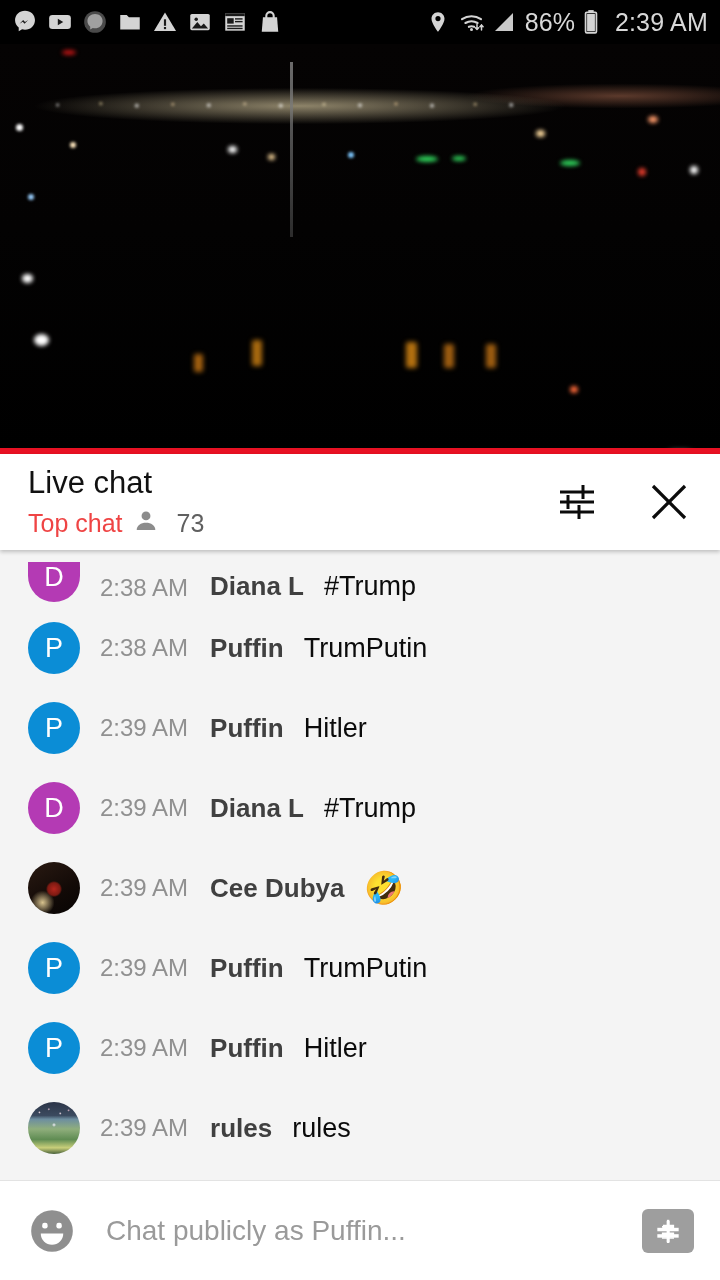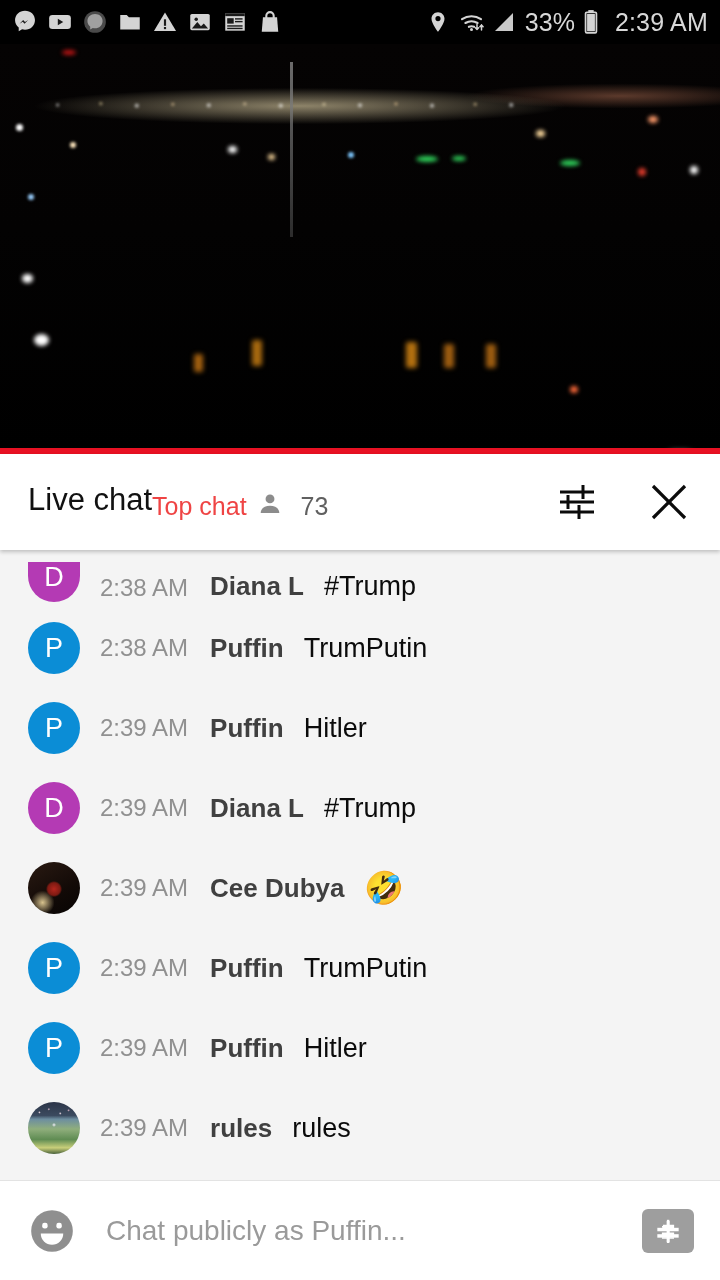--- a/index.html
+++ b/index.html
@@ -65,21 +65,21 @@
   }
   .progress i { display:block; height:6px; width:100%; background:#e81123; }
 
   
   .chat-header {
     position:absolute; top:454px; left:0; width:720px; height:96px;
     background:#fff; display:flex; align-items:center; padding:0 28px;
     z-index:5;
     box-shadow:0 2px 4px rgba(0,0,0,.22);
   }
-  .chat-title-wrap { display:flex; flex-direction:row; justify-content:center; }
+  .chat-title-wrap { display:flex; flex-direction:column; justify-content:center; }
   .chat-title { font-size:31px; color:#111; line-height:1.1; }
   .chat-sub { display:flex; align-items:center; gap:10px; margin-top:8px; }
   .chat-sub-text { font-size:25px; color:#ef4444; }
   .viewers { display:flex; align-items:center; gap:18px; }
   .viewer-count { font-size:25px; color:#606060; }
   .hdr-actions { margin-left:auto; display:flex; align-items:center; gap:46px; }
   .hdr-btn { width:46px; height:46px; display:flex; align-items:center; justify-content:center; }
 
   
   .messages {
@@ -212,21 +212,21 @@
           <path d="M18 14.5v5M18 19.5l-1.6-1.8M18 19.5l1.6-1.8" stroke="#d4d4d4" stroke-width="1.5" fill="none" stroke-linecap="round"></path>
           <path d="M22.5 20v-5M22.5 15l-1.6 1.8M22.5 15l1.6 1.8" stroke="#d4d4d4" stroke-width="1.5" fill="none" stroke-linecap="round"></path>
         </svg>
       </span>
       <span class="sb-icon">
         <svg width="24" height="26" viewBox="0 0 24 24">
             <path fill="#d4d4d4" d="M21 3v18H3z" opacity=".95"></path>
             <path fill="#4d4d4d" d="M21 3v18h-9z" opacity="0"></path>
           </svg>
       </span>
-      <span class="sb-pct">33%</span>
+      <span class="sb-pct">86%</span>
       <span class="sb-icon">
         <svg width="18" height="26" viewBox="0 0 14 24">
             <rect x="4.5" y="1" width="5" height="2" fill="#d4d4d4"></rect>
             <rect x="2" y="3" width="10" height="19" rx="1.2" fill="none" stroke="#d4d4d4" stroke-width="1.6"></rect>
             <rect x="3.4" y="4.4" width="7.2" height="16.2" fill="#d4d4d4"></rect>
           </svg>
       </span>
       <span class="sb-text">2:39 AM</span>
     </div>
   </div>

